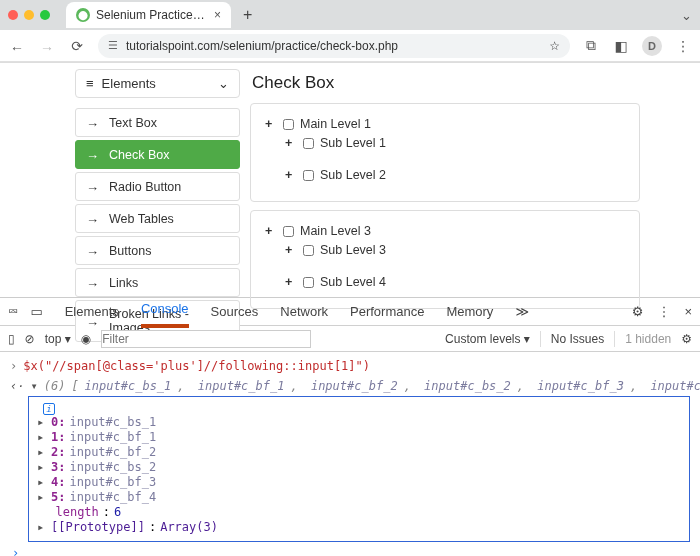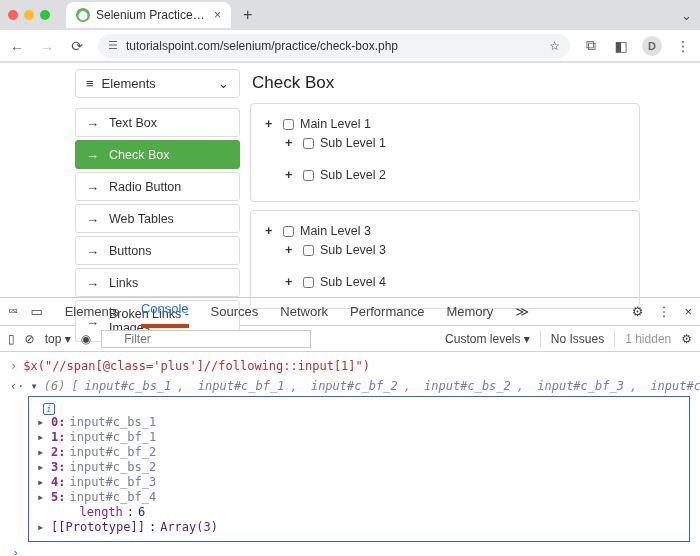--- a/index.html
+++ b/index.html
@@ -141,21 +141,21 @@
   .dt-left-icons { display:flex; gap:12px; }
   .dt-tab { cursor:default; }
   .dt-tab.active { color:#1a73e8; border-bottom:4px solid #c2410c; padding-bottom:8px; margin-bottom:-5px; }
   .dt-right { margin-left:auto; display:flex; gap:14px; align-items:center; }
 
   .dt-console-bar {
     display:flex; align-items:center; height:26px; border-bottom:1px solid #d0d0d0;
     padding:0 8px; gap:10px; font-family:-apple-system,Arial,sans-serif; font-size:12px; color:#444;
   }
   .dt-filter-input {
-    border:1px solid #ccc; height:18px; width:210px; font-size:12px; padding:0 22px; color:#888;
+    border:1px solid #ccc; height:18px; width:210px; font-size:12px; padding:0 0; color:#888;
     font-family:-apple-system,Arial,sans-serif;
   }
   .dt-gray { color:#999; }
   .dt-divider { width:1px; height:16px; background:#ddd; }
 
   .console-body { font-size:12px; padding: 4px 10px 6px 10px; overflow:auto; }
   .cmd-line { color:#c02c2c; display:flex; gap:6px; align-items:flex-start; padding:3px 0; }
   .cmd-prompt { color:#777; }
   .result-summary {
     display:flex; gap:6px; align-items:flex-start; padding:3px 0 3px 0;
@@ -168,21 +168,21 @@
     margin: 0 0 0 18px;
   }
   .info-badge {
     display:inline-block; width:12px;height:12px;border:1px solid #1a73e8;color:#1a73e8;border-radius:2px;
     font-size:9px; text-align:center; line-height:11px; font-style:italic; margin-left:6px;
   }
   .arr-row { padding:0 0 1px 0; display:flex; gap:4px; align-items:center; }
   .tri { color:#555; width:10px; }
   .idx { color:#8f2490; font-weight:600; }
   .elref { color:#7b7b9e; }
-  .length-key { color:#8f2490;margin-left:24px; }
+  .length-key { color:#8f2490; }
   .length-val { color:#1a1aa6; }
   .proto { color:#4c1d95; }
   .tri-open { color:#555; }
 </style>
 </head>
 <body>
 
 <div class="browser-chrome">
   <div class="tab-strip">
     <div class="traffic-lights">

